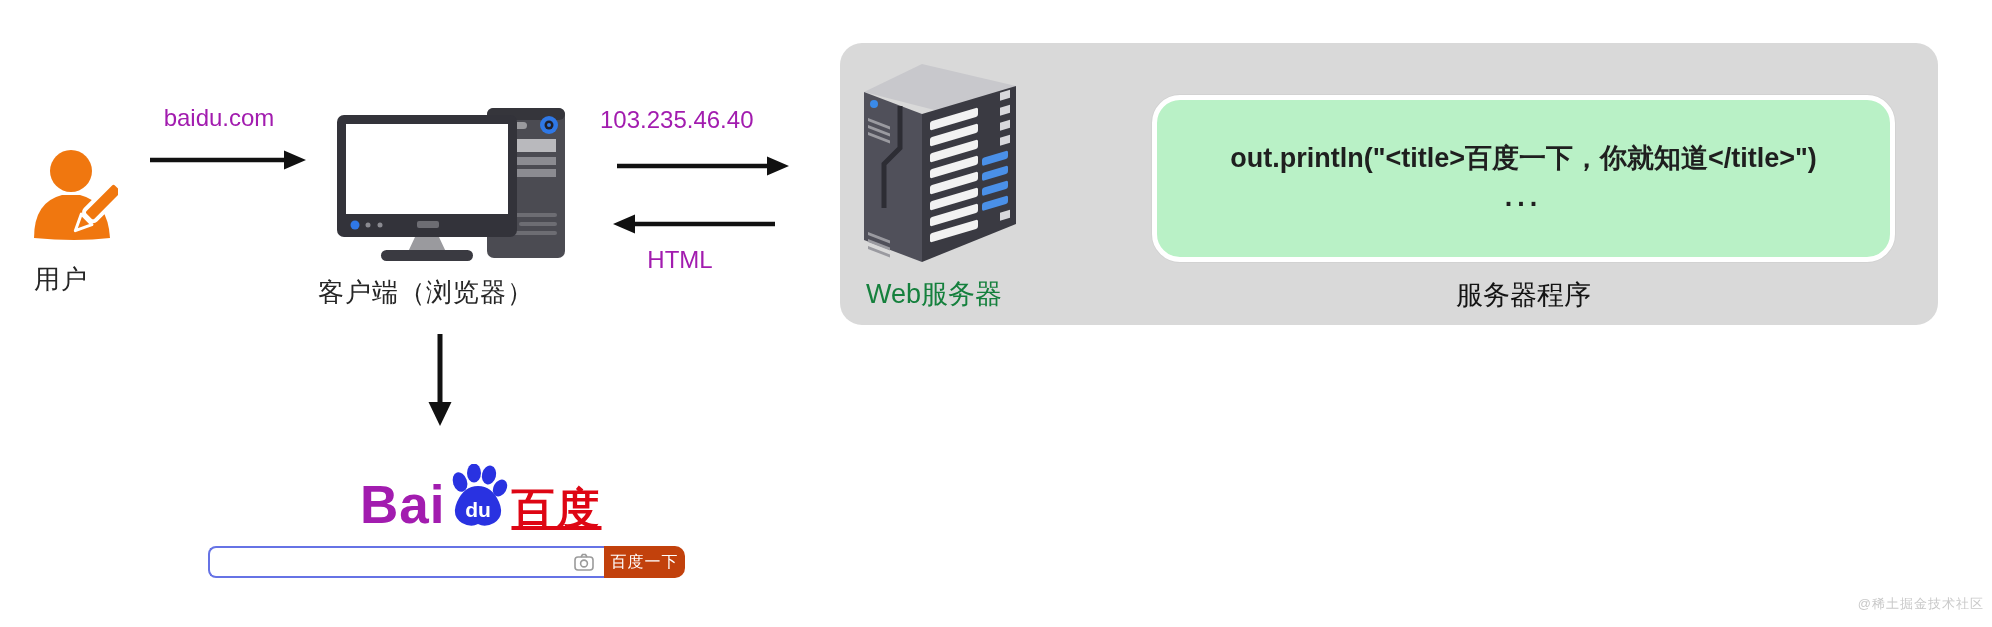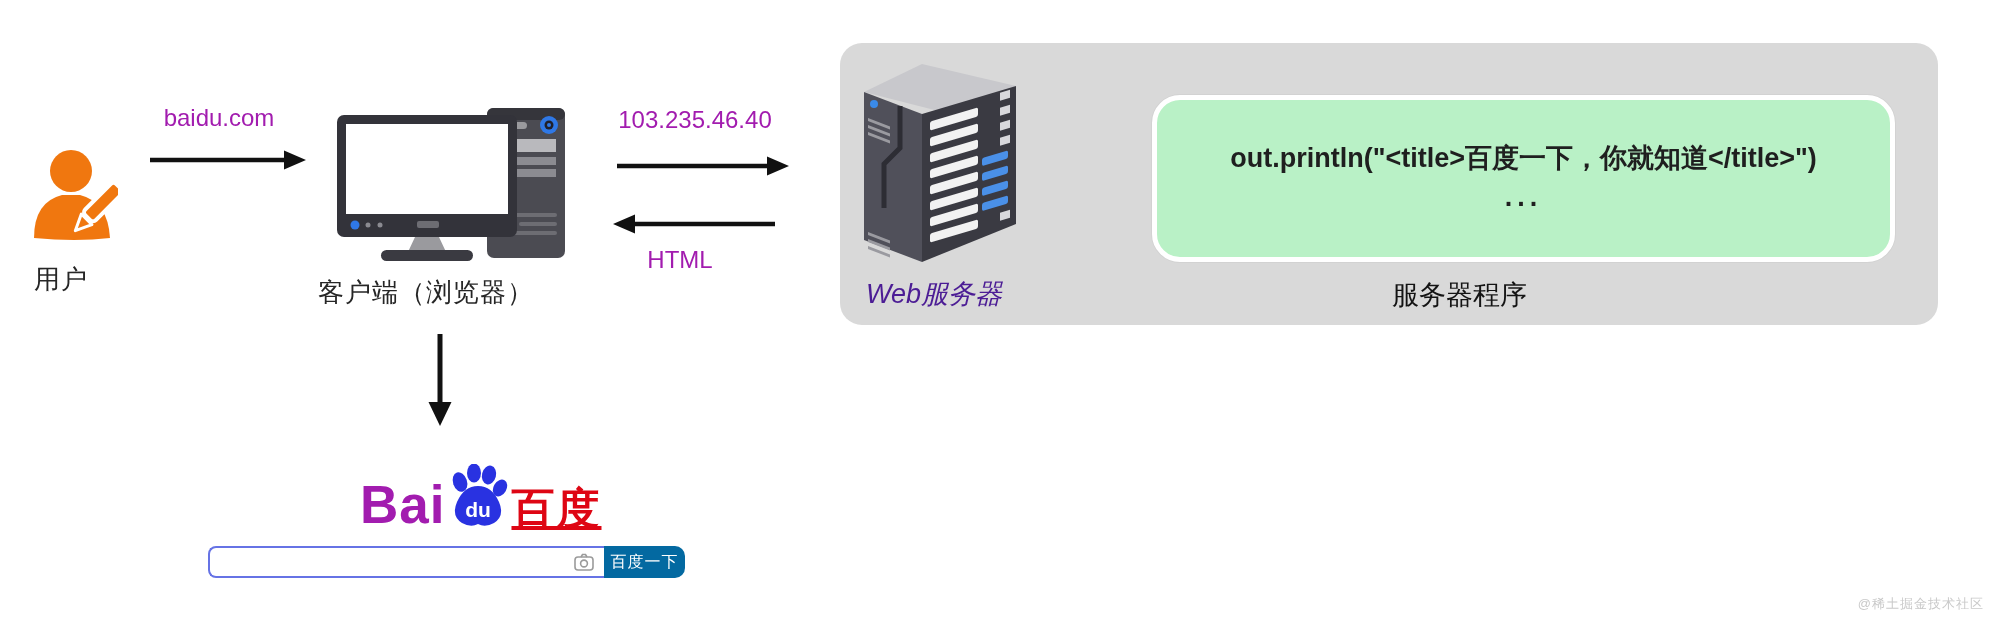--- a/index.html
+++ b/index.html
@@ -13,45 +13,45 @@
 
   
   .user-icon { left:26px; top:146px; }
   .user-label { left:34px; top:262px; }
   .domain-label { left:128px; top:104px; width:182px; text-align:center; }
   .arrow-domain { left:148px; top:144px; }
 
   .computer-icon { left:335px; top:100px; }
   .client-label { left:318px; top:275px; width:272px; text-align:left; }
 
-  .ip-label { left:600px; top:106px; width:190px; text-align:center; }
+  .ip-label { left:600px; top:106px; width:190px; }
   .arrow-ip { left:613px; top:150px; }
   .arrow-html { left:609px; top:208px; }
   .html-label { left:590px; top:246px; width:180px; text-align:center; }
 
   
   .server-panel { left:840px; top:43px; width:1098px; height:282px; background:#d9d9d9; border-radius:22px; }
   .server-icon { left:860px; top:58px; }
-  .webserver-label { left:866px; top:276px; font-size:27px; color:#4c1d95;font-style:italic; }
+  .webserver-label { left:866px; top:276px; font-size:27px; color:#15803d; }
   .code-box { left:1152px; top:95px; width:743px; height:167px; background:#b9f1c6; border:5px solid #ffffff; border-radius:28px; box-shadow:0 0 0 1px rgba(0,0,0,0.03); }
   .code-line1 { left:1152px; top:140px; width:743px; text-align:center; font-size:27px; font-weight:700; color:#1f1f1f; }
   .code-line2 { left:1152px; top:182px; width:743px; text-align:center; font-size:27px; font-weight:700; color:#1f1f1f; letter-spacing:5px; }
-  .program-label { left:1088px; top:277px; width:743px; text-align:center; font-size:27px; color:#141414; }
+  .program-label { left:1152px; top:277px; width:743px; text-align:center; font-size:27px; color:#141414; }
 
   
   .arrow-down { left:415px; top:332px; }
   .baidu-logo { left:360px; top:458px; display:flex; align-items:flex-end; height:72px; }
   .logo-bai { font-size:53px; font-weight:700; color:#a21caf; letter-spacing:1px; line-height:0.95; }
   .logo-paw { margin:0 2px -2px 2px; position:relative;text-align:center; }
   .logo-cn { font-size:43px; font-weight:700; color:#de0614; letter-spacing:2px; line-height:1;text-decoration:underline; }
 
   .search-row { left:208px; top:546px; display:flex; height:32px; }
   .search-input { width:396px; height:32px; border:2px solid #6673e5; border-right:none; border-radius:8px 0 0 8px; outline:none; padding:0 34px 0 10px; font-size:15px; color:#333; background:#fff; }
   .camera-wrap { position:absolute; left:366px; top:7px; width:20px; height:18px; }
-  .search-btn { width:81px; height:32px; background:#0369a1; color:#ffffff; border:none; border-radius:0 10px 10px 0; font-size:16px; cursor:pointer; font-family:inherit; letter-spacing:1px; }
+  .search-btn { width:81px; height:32px; background:#c2410c; color:#ffffff; border:none; border-radius:0 10px 10px 0; font-size:16px; cursor:pointer; font-family:inherit; letter-spacing:1px; }
 
   .watermark { right:8px; top:595px; color:#c9c9c9; font-size:13px; letter-spacing:1px; }
 </style>
 </head>
 <body>
 
 <div class="canvas">
 
   <span class="abs user-icon">
     <svg width="92" height="96" viewBox="0 0 92 96">

